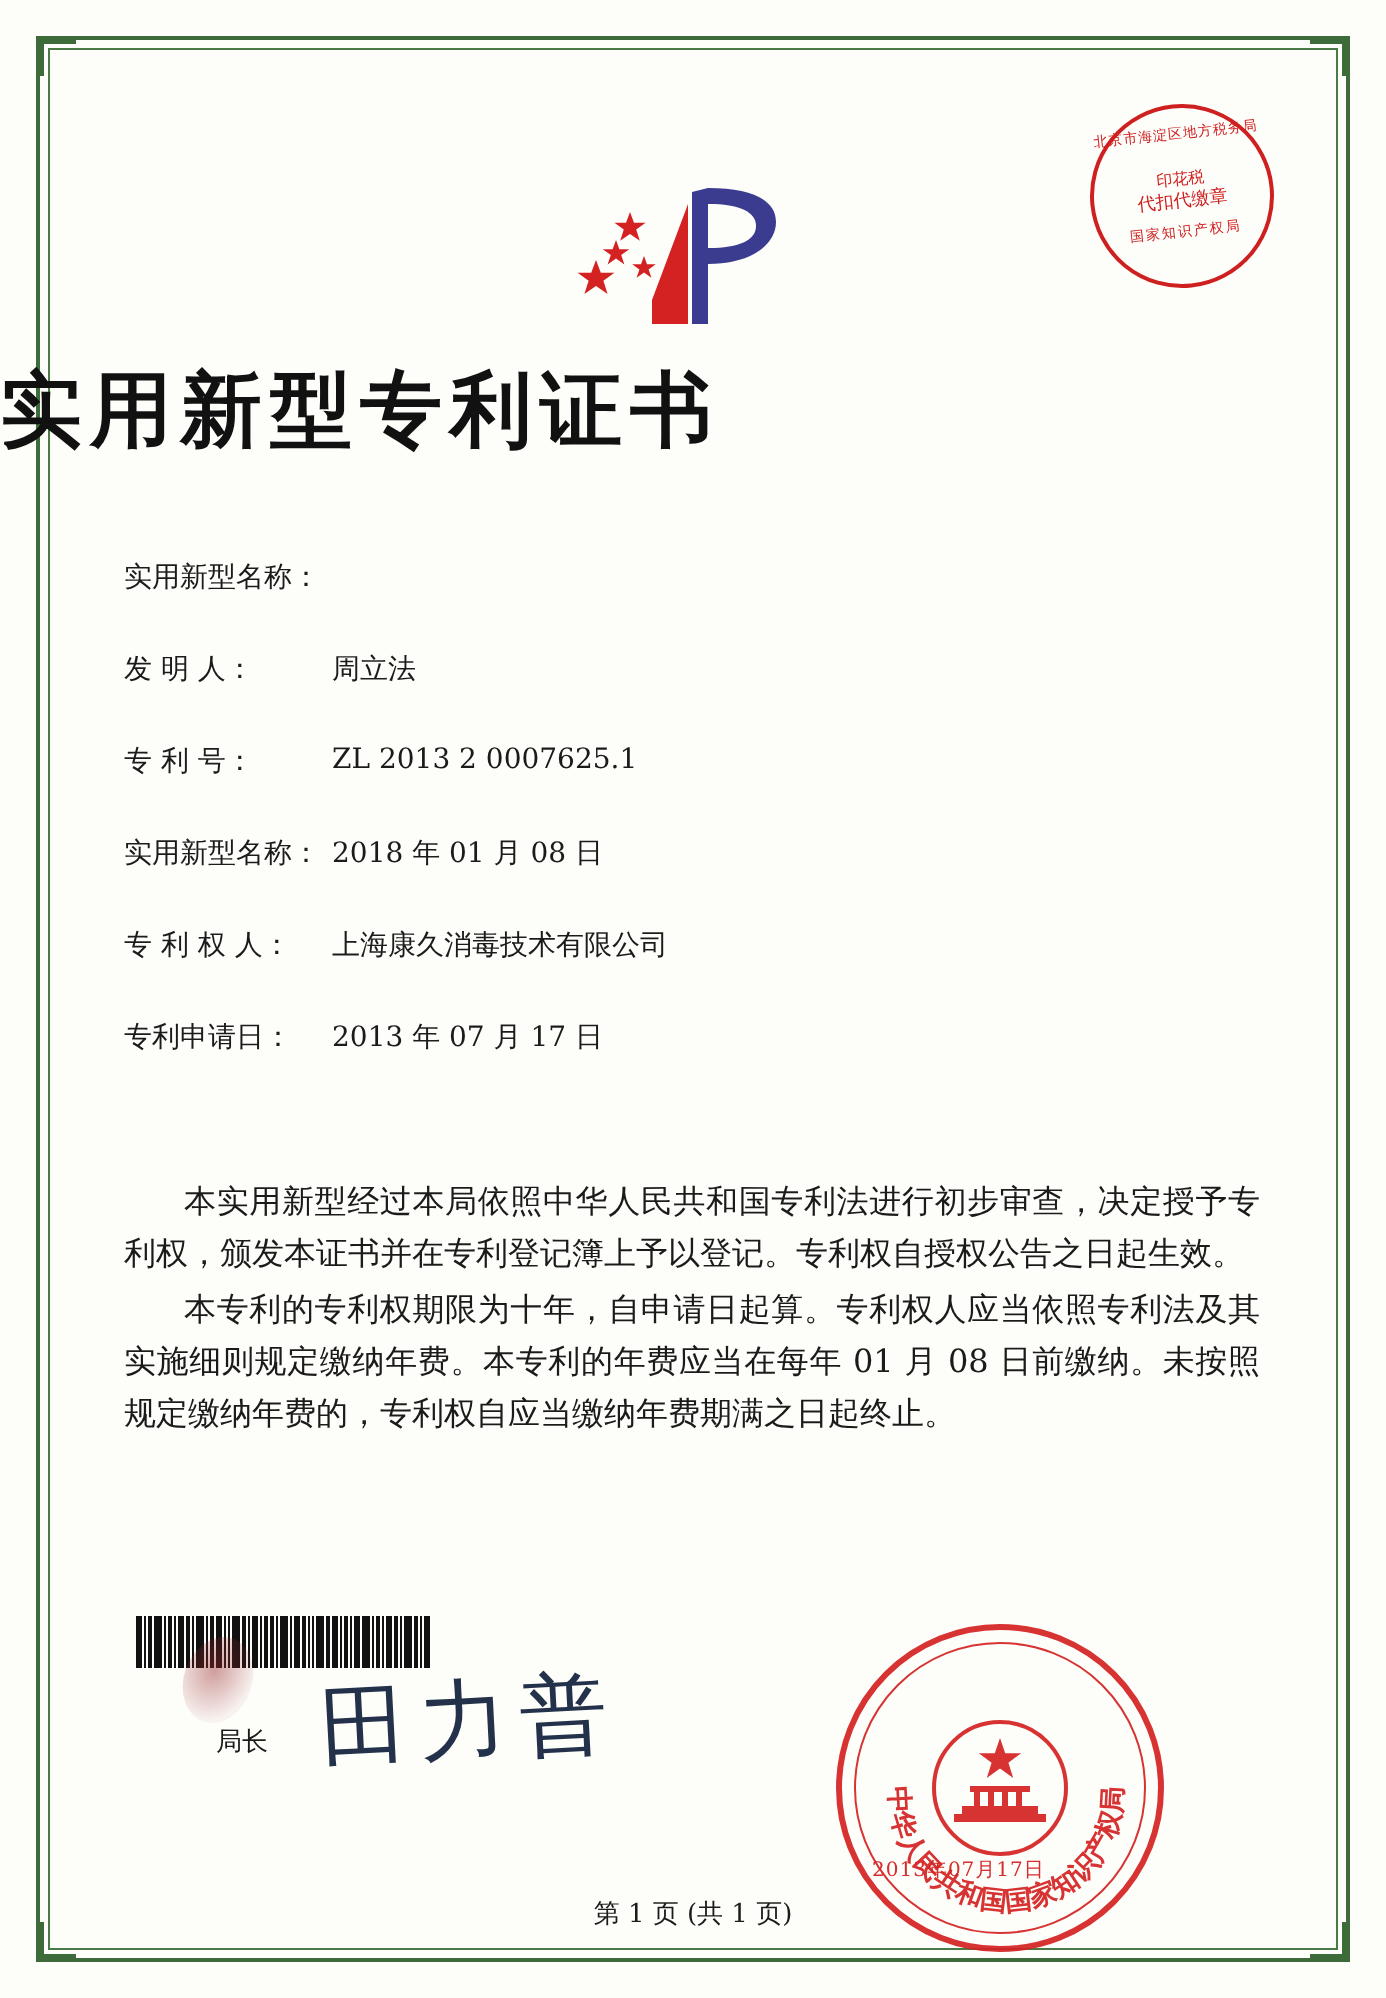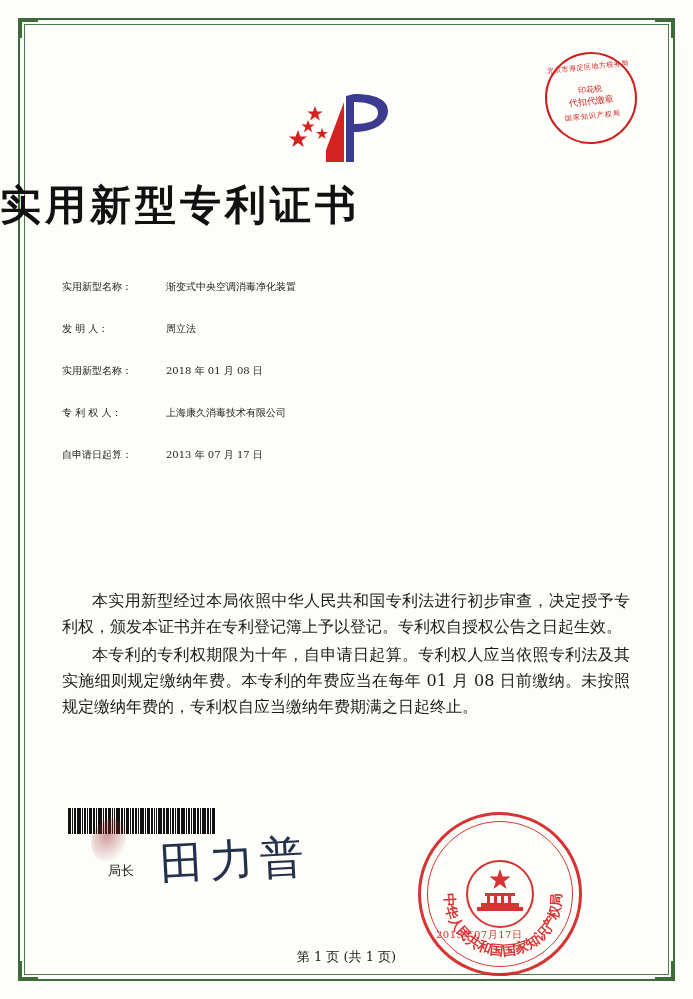--- a/index.html
+++ b/index.html
@@ -107,21 +107,21 @@
     position: absolute;
     left: 62px;
     top: 280px;
     width: 570px;
     font-family: "DejaVu Serif", "Liberation Serif", serif;
   }
   .field-row {
     display: flex;
     align-items: flex-start;
     margin-bottom: 28px;
-    font-size: 10px;
+    font-size: 14px;
     color: #1b1b1b;
   }
   .field-label {
     width: 104px;
     flex: 0 0 104px;
     letter-spacing: 0px;
   }
   .field-value {
     flex: 1;
   }
@@ -285,36 +285,39 @@
     <div class="l1">印花税</div>
     <div class="l2">代扣代缴章</div>
     <div class="l3">国家知识产权局</div>
   </div>
 
   <div class="title">实用新型专利证书</div>
 
   <div class="fields">
     <div class="field-row">
       <div class="field-label">实用新型名称：</div>
-      <div class="field-value">渐变式中央空调消毒净化装置</div>
     </div>
     <div class="field-row">
       <div class="field-label">发 明 人：</div>
       <div class="field-value">周立法</div>
     </div>
     <div class="field-row">
+      <div class="field-label">专 利 号：</div>
+      <div class="field-value">ZL 2013 2 0007625.1</div>
+    </div>
+    <div class="field-row">
       <div class="field-label">实用新型名称：</div>
       <div class="field-value">2018 年 01 月 08 日</div>
     </div>
     <div class="field-row">
       <div class="field-label">专 利 权 人：</div>
       <div class="field-value">上海康久消毒技术有限公司</div>
     </div>
     <div class="field-row">
-      <div class="field-label">自申请日起算：</div>
+      <div class="field-label">专利申请日：</div>
       <div class="field-value">2013 年 07 月 17 日</div>
     </div>
   </div>
 
   <div class="paragraphs">
     <p>本实用新型经过本局依照中华人民共和国专利法进行初步审查，决定授予专利权，颁发本证书并在专利登记簿上予以登记。专利权自授权公告之日起生效。</p>
     <p>本专利的专利权期限为十年，自申请日起算。专利权人应当依照专利法及其实施细则规定缴纳年费。本专利的年费应当在每年 01 月 08 日前缴纳。未按照规定缴纳年费的，专利权自应当缴纳年费期满之日起终止。</p>
   </div>
 
   <div class="barcode">

